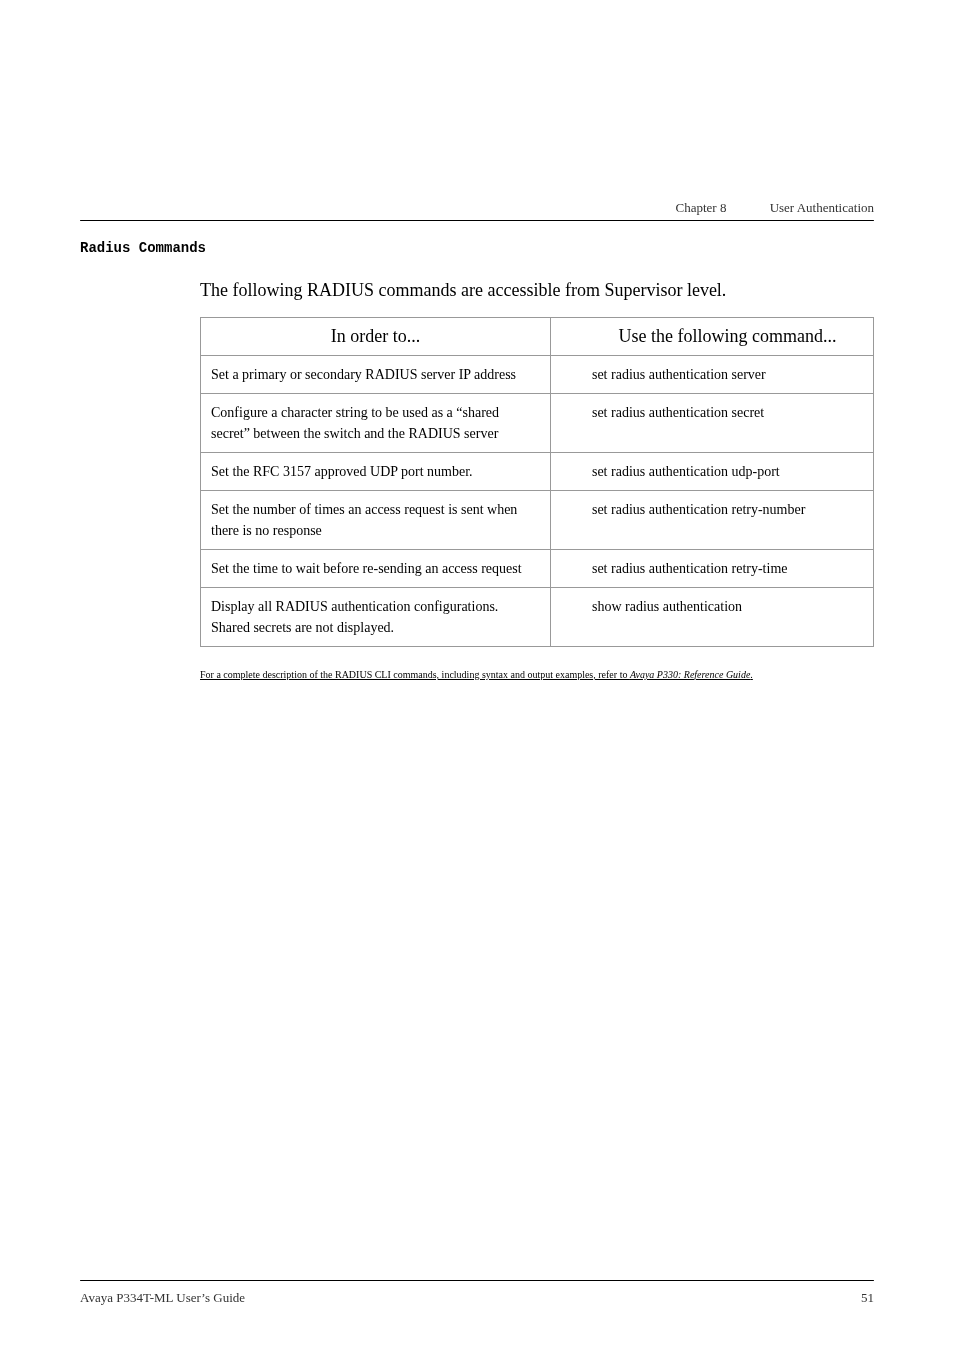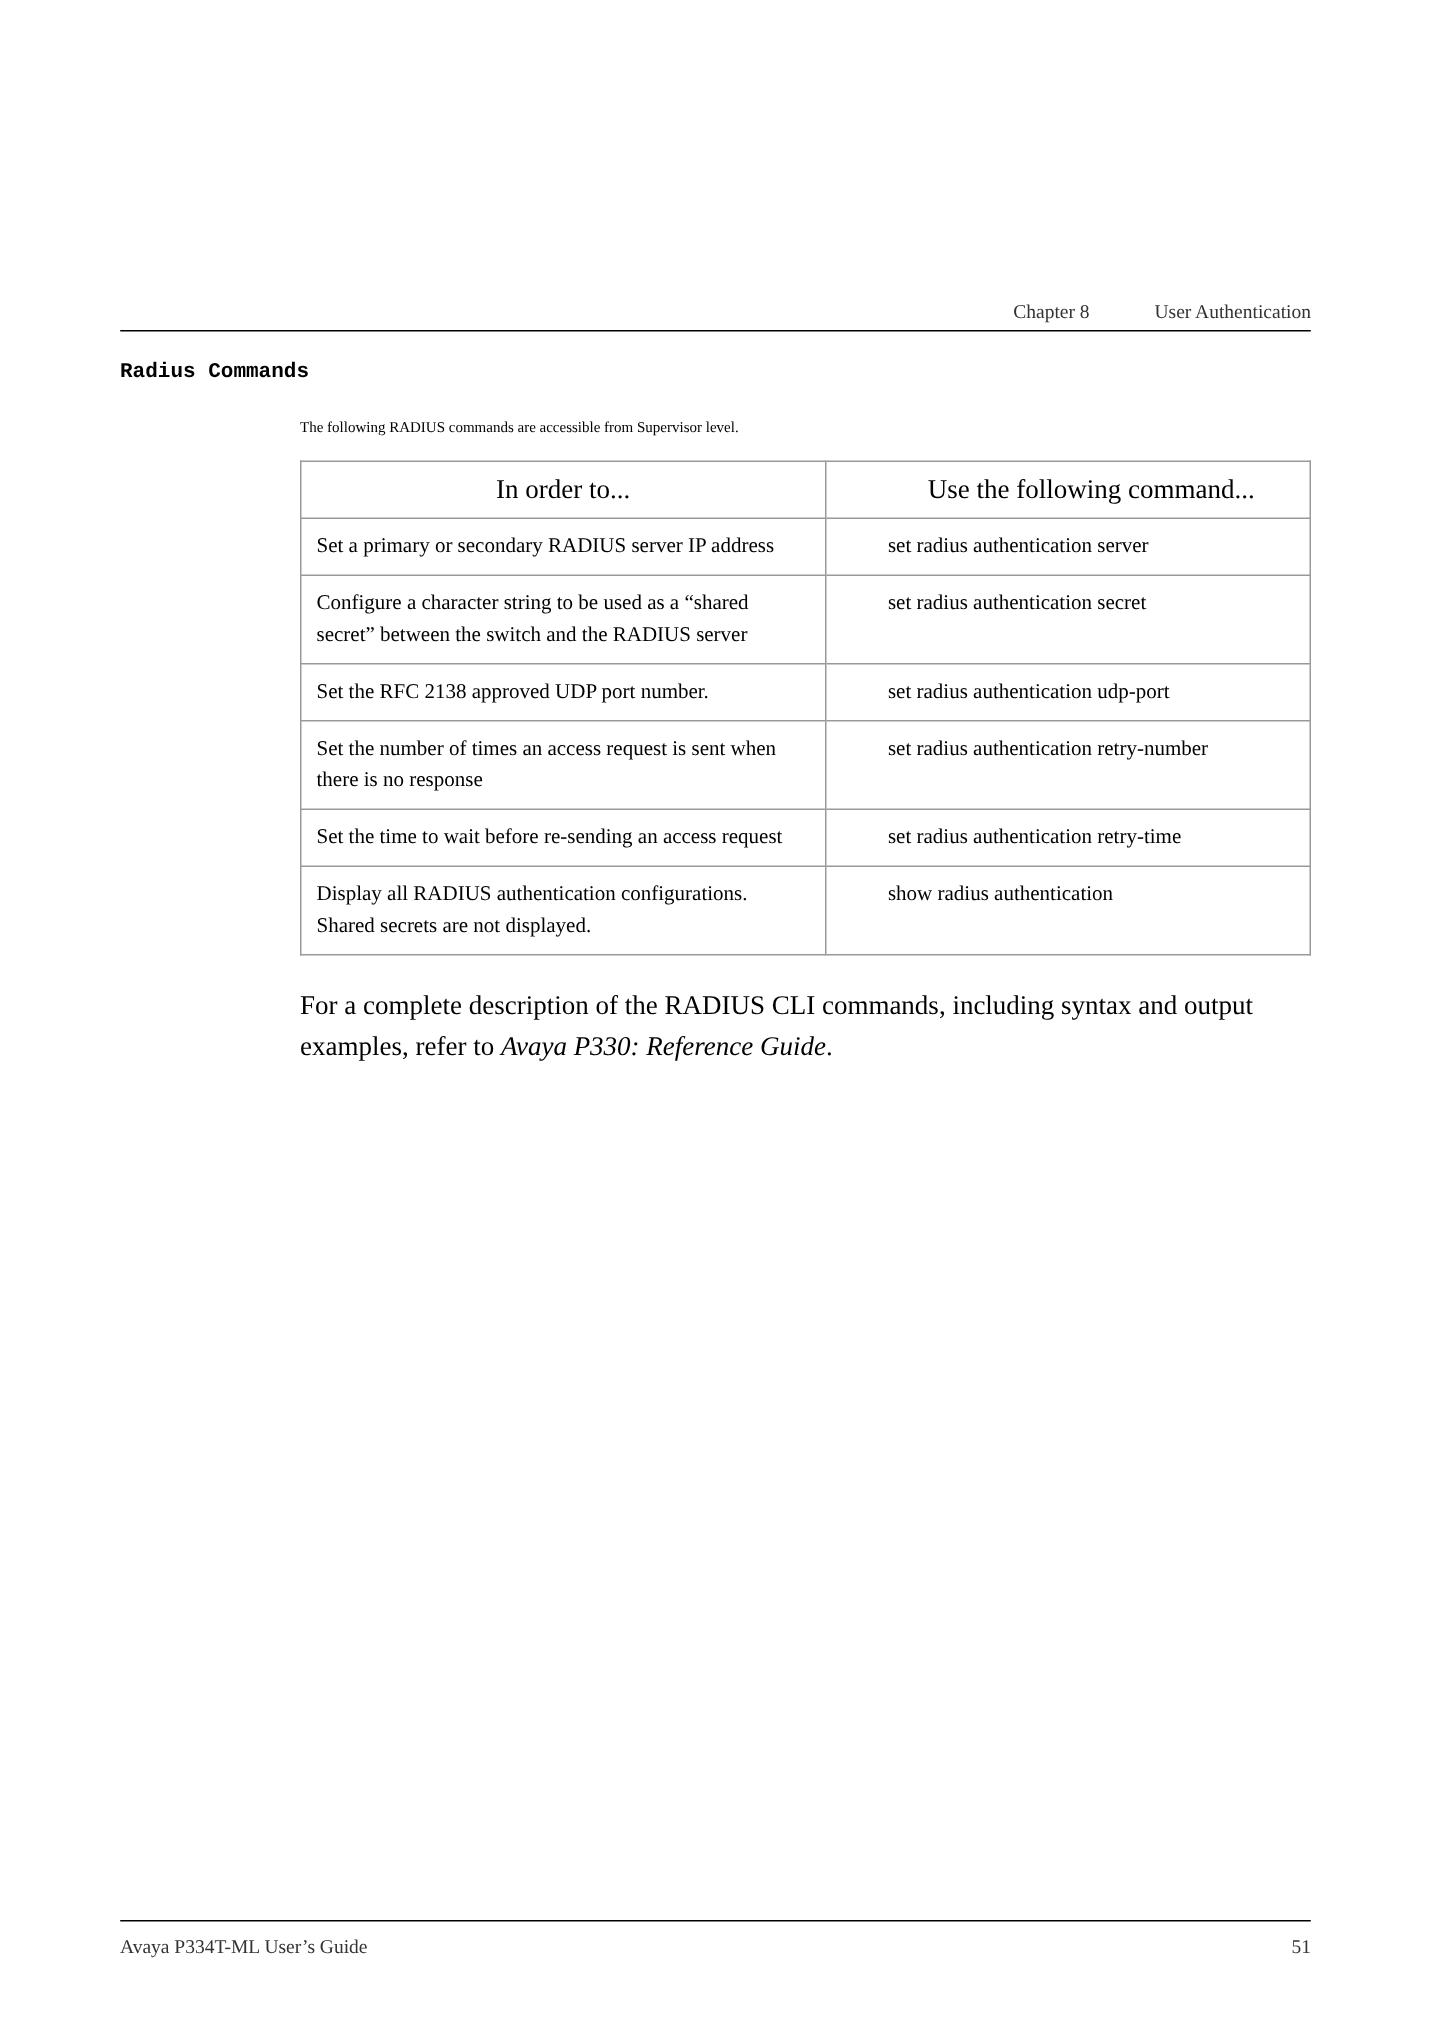--- a/index.html
+++ b/index.html
@@ -65,21 +65,21 @@
     .section-title {
       font-weight: bold;
       font-size: 14px;
       margin-bottom: 10px;
       font-family: Liberation Mono, monospace;
     }
 
     .intro-text {
       margin-left: 120px;
       margin-bottom: 16px;
-      font-size: 10px;
+      font-size: 18px;
       margin-top: 24px;
     }
 
     .table-wrapper {
       margin-left: 120px;
       border-collapse: collapse;
       width: calc(100% - 120px);
     }
 
     .cmd-table {
@@ -109,22 +109,23 @@
     }
 
     .cmd-table .col-right {
       width: 48%;
       padding-left: 41px;
     }
 
     .footer-text {
       margin-top: 20px;
       margin-left: 120px;
-      font-size: 18px;
+      font-size: 10px;
       line-height: 1.5;
+      text-decoration: underline;
     }
 
     .footer-text em {
       font-style: italic;
     }
 
     .footer-rule {
       position: absolute;
       bottom: 70px;
       left: 80px;
@@ -174,21 +175,21 @@
         <tbody id="table-body">
             <tr>
               <td class="col-left">Set a primary or secondary RADIUS server IP address</td>
               <td class="col-right">set radius authentication server</td>
             </tr>
             <tr>
               <td class="col-left">Configure a character string to be used as a “shared secret” between the switch and the RADIUS server</td>
               <td class="col-right">set radius authentication secret</td>
             </tr>
             <tr>
-              <td class="col-left">Set the RFC 2138 approved UDP port number.</td>
+              <td class="col-left">Set the RFC 3157 approved UDP port number.</td>
               <td class="col-right">set radius authentication udp-port</td>
             </tr>
             <tr>
               <td class="col-left">Set the number of times an access request is sent when there is no response</td>
               <td class="col-right">set radius authentication retry-number</td>
             </tr>
             <tr>
               <td class="col-left">Set the time to wait before re-sending an access request</td>
               <td class="col-right">set radius authentication retry-time</td>
             </tr>

